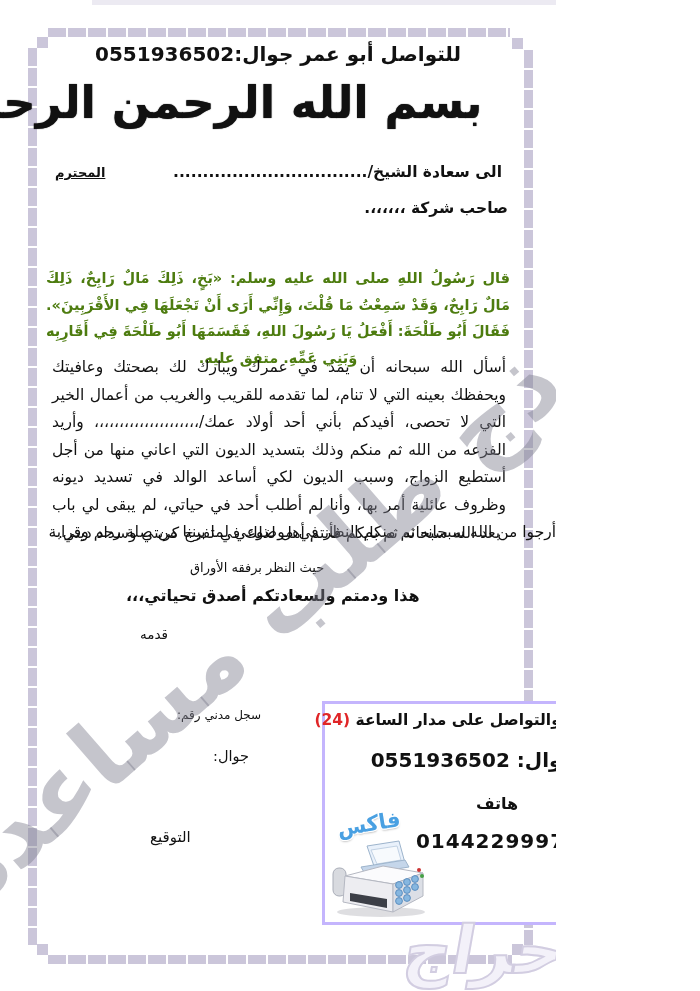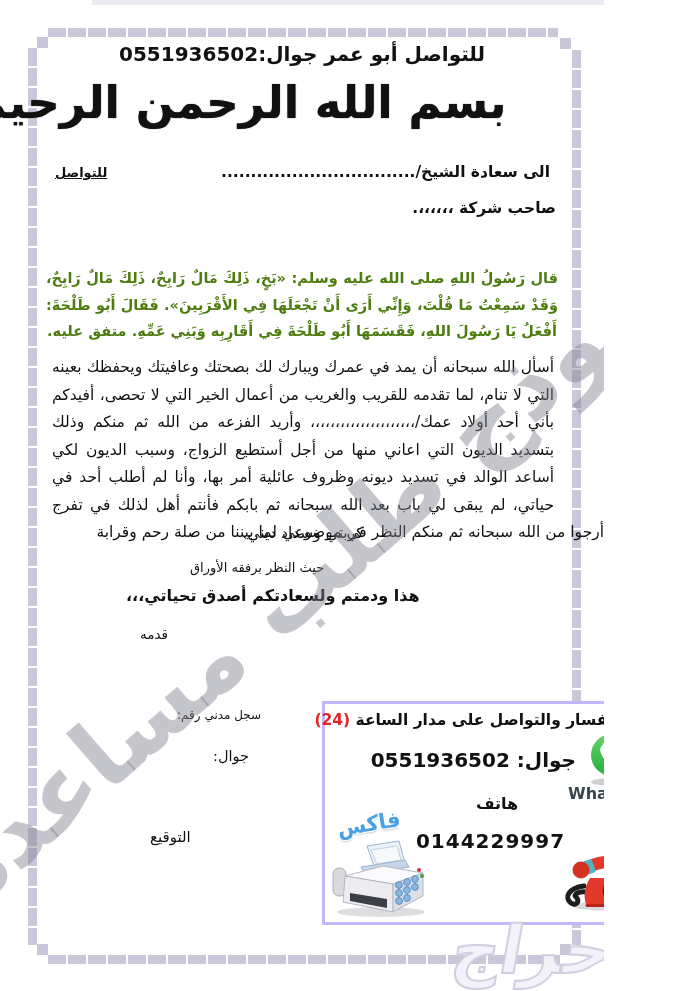--- a/index.html
+++ b/index.html
@@ -1,18 +1,18 @@
 <!DOCTYPE html>
 <html lang="ar"><head>
 <meta charset="utf-8">
 <style>
   html,body{margin:0;padding:0;background:#ffffff;}
   .page{
     position:relative;width:556px;height:991px;background:#ffffff;overflow:hidden;
-    font-family:"DejaVu Sans",sans-serif;direction:rtl;color:#111;padding-left:48px;
+    font-family:"DejaVu Sans",sans-serif;direction:rtl;color:#111;
   }
   .abs{position:absolute;}
   
   .bd{position:absolute;background:repeating-linear-gradient(90deg,#cbc6da 0 18px,#ffffff 18px 20px);}
   .bd.v{background:repeating-linear-gradient(180deg,#cbc6da 0 18px,#ffffff 18px 20px);}
   .bd-top{left:48px;right:46px;top:28px;height:9px;}
   .bd-bottom{left:48px;right:44px;bottom:27px;height:9px;}
   .bd-left{left:28px;width:9px;top:48px;bottom:46px;}
   .bd-right{right:23px;width:9px;top:50px;bottom:46px;}
   .step{position:absolute;width:11px;height:11px;background:#cbc6da;}
@@ -79,21 +79,21 @@
   <div class="step st-tl"></div>
   <div class="step st-tr"></div>
   <div class="step st-bl"></div>
   <div class="step st-br"></div>
 
   <div class="abs hdr-contact">للتواصل أبو عمر جوال:0551936502</div>
   <div class="abs basmala">بسم الله الرحمن الرحيم</div>
 
   <div class="abs to-row">
     <span class="to-line">الى سعادة الشيخ/.................................</span>
-    <span class="honorific">للتواصل</span>
+    <span class="honorific">المحترم</span>
   </div>
   <div class="abs company-line">صاحب شركة ،،،،،،.</div>
 
   <div class="abs hadith">قال رَسُولُ اللهِ صلى الله عليه وسلم: «بَخٍ، ذَلِكَ مَالٌ رَابِحٌ، ذَلِكَ مَالٌ رَابِحٌ، وَقَدْ سَمِعْتُ مَا قُلْتَ، وَإِنِّي أَرَى أَنْ تَجْعَلَهَا فِي الأَقْرَبِينَ». فَقَالَ أَبُو طَلْحَةَ: أَفْعَلُ يَا رَسُولَ اللهِ، فَقَسَمَهَا أَبُو طَلْحَةَ فِي أَقَارِبِه وَبَنِي عَمِّهِ. متفق عليه.</div>
 
   <div class="abs body-par">أسأل الله سبحانه أن يمد في عمرك ويبارك لك بصحتك وعافيتك ويحفظك بعينه التي لا تنام، لما تقدمه للقريب والغريب من أعمال الخير التي لا تحصى، أفيدكم بأني أحد أولاد عمك/،،،،،،،،،،،،،،،،،،،،، وأريد الفزعه من الله ثم منكم وذلك بتسديد الديون التي اعاني منها من أجل أستطيع الزواج، وسبب الديون لكي أساعد الوالد في تسديد ديونه وظروف عائلية أمر بها، وأنا لم أطلب أحد في حياتي، لم يبقى لي باب بعد الله سبحانه ثم بابكم فأنتم أهل لذلك في تفرج كربتي وسداد ديني.</div>
   <div class="abs request-line">أرجوا من الله سبحانه ثم منكم النظر في موضوعي لما بيننا من صلة رحم وقرابة</div>
   <div class="abs attachments">حيث النظر برفقه الأوراق</div>
   <div class="abs closing">هذا ودمتم ولسعادتكم أصدق تحياتي،،،</div>
   <div class="abs presented">قدمه</div>

